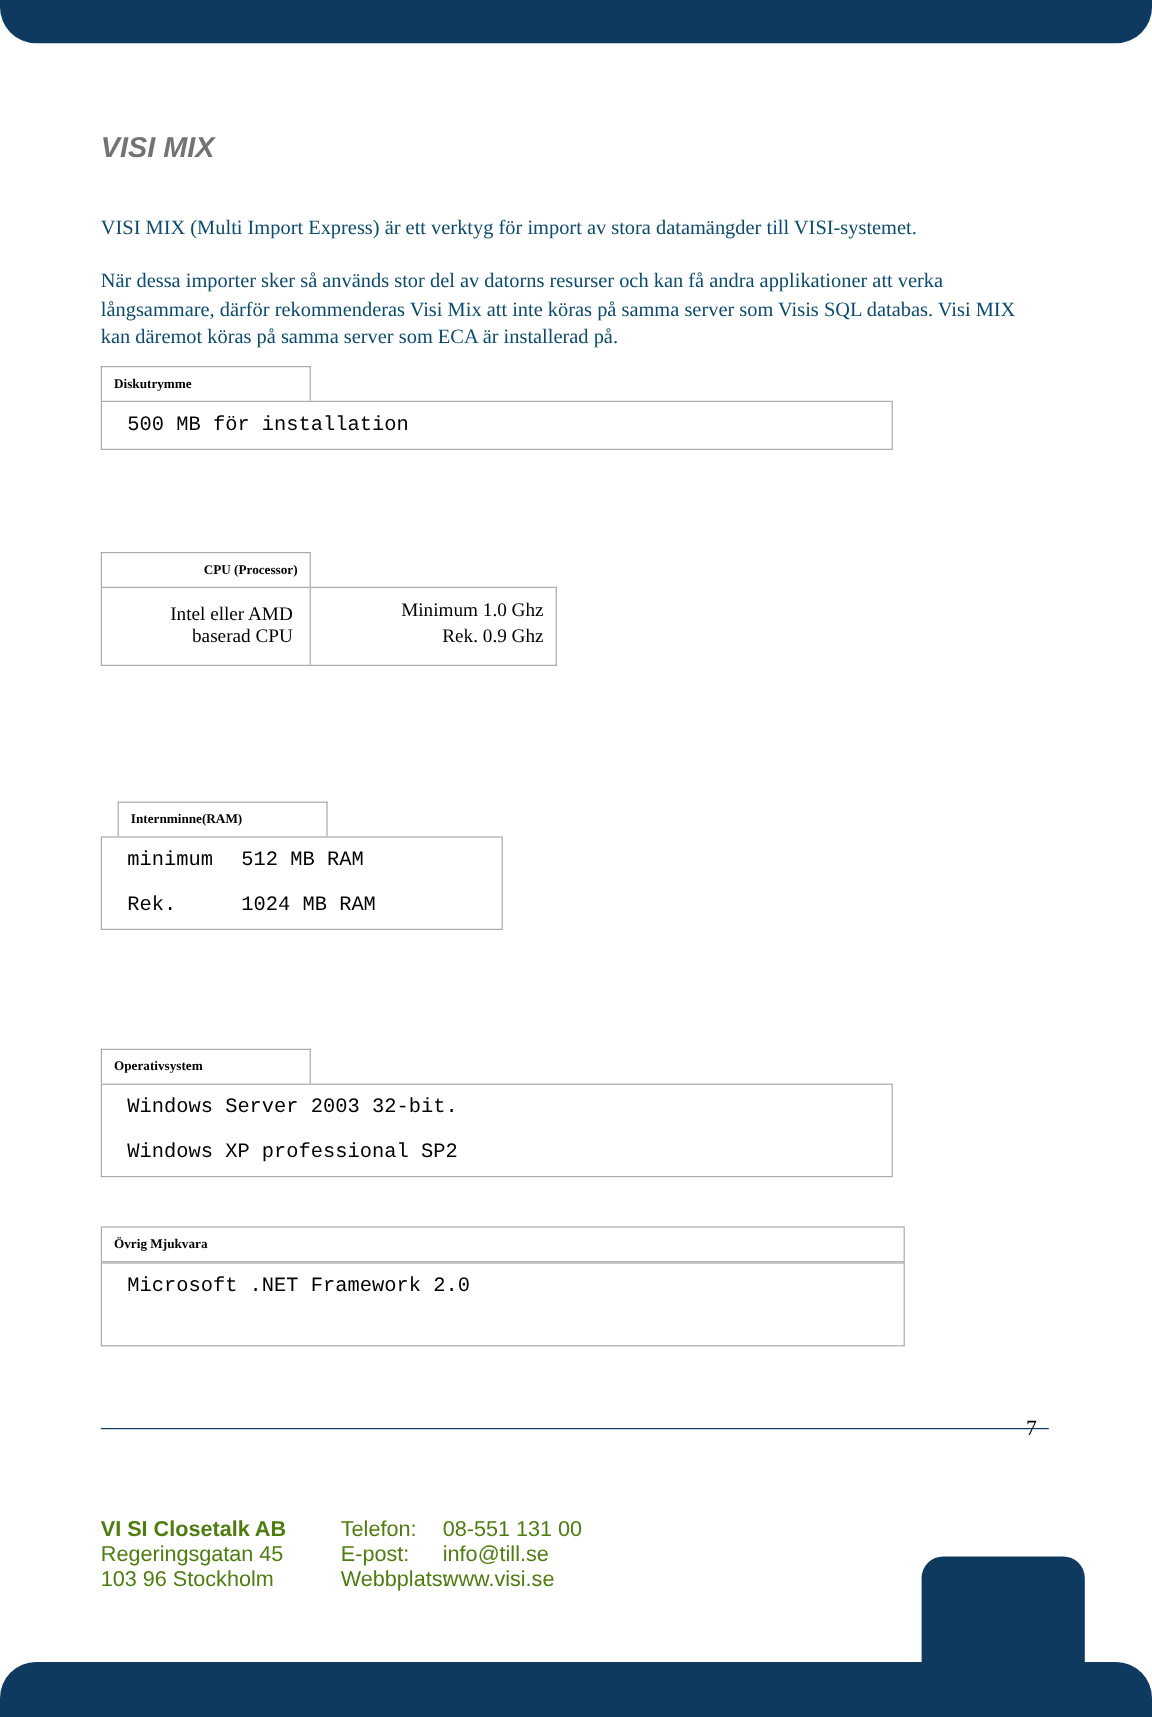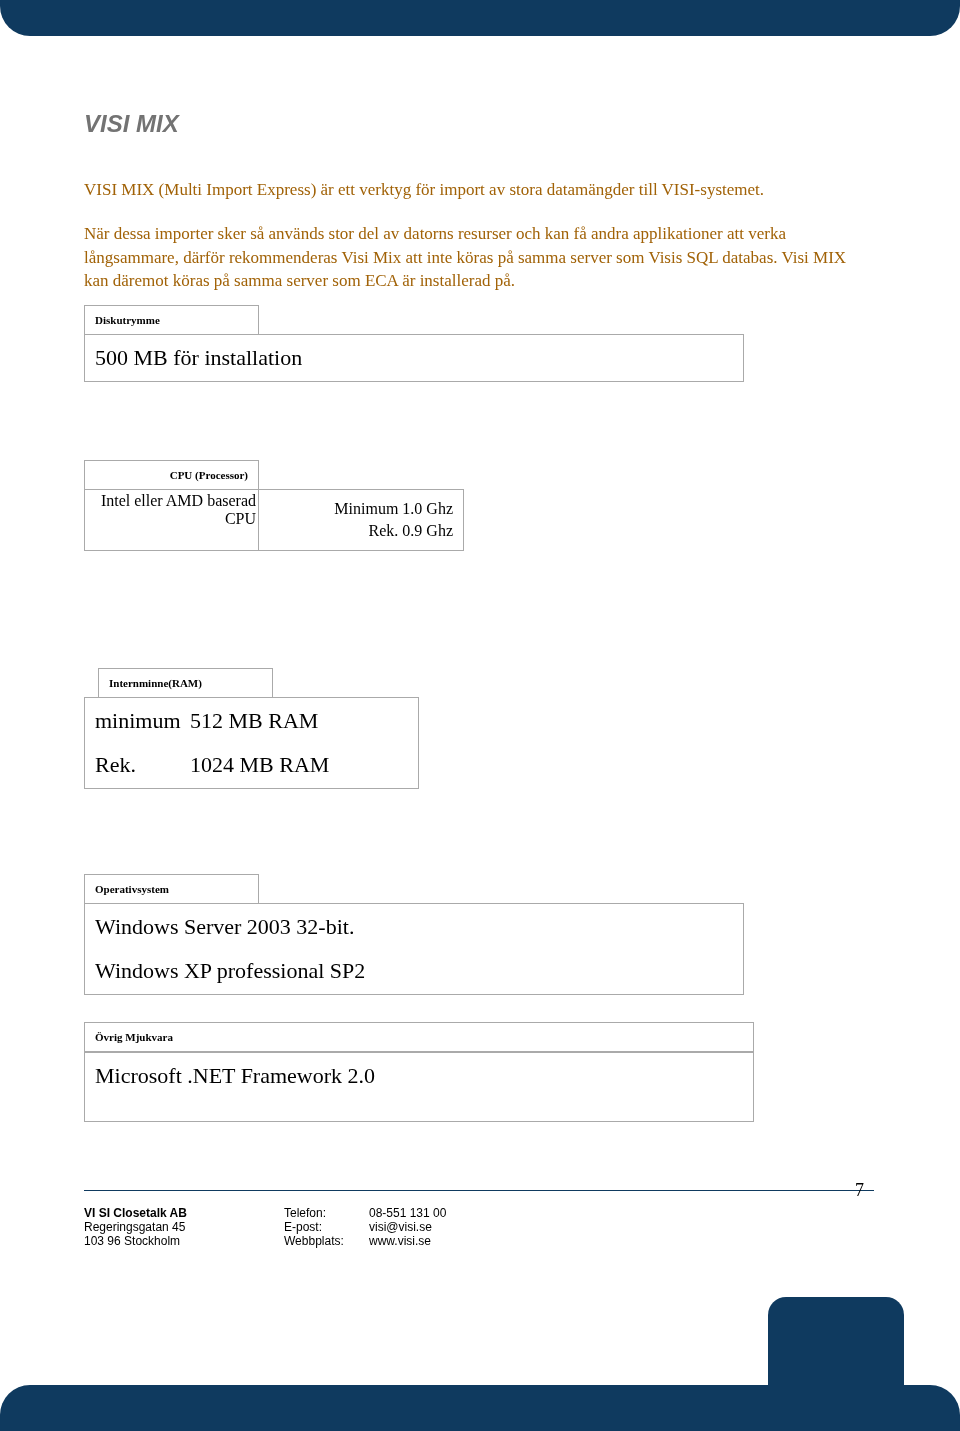--- a/index.html
+++ b/index.html
@@ -11,43 +11,43 @@
     position: absolute; left: 0; top: 0; width: 960px; height: 36px;
     background: #0f3a5f;
     border-bottom-left-radius: 30px;
     border-bottom-right-radius: 30px;
   }
 
   .content { position: absolute; left: 84px; top: 110px; width: 790px; }
 
   .title { font-family: Arial, Helvetica, sans-serif; font-weight: bold; font-style: italic; font-size: 24px; color: #737373; margin-bottom: 40px; }
 
-  .body-text { font-family: Georgia, serif; font-size: 17px; line-height: 1.4; color: #a16207; margin-bottom: 20px; }
+  .body-text { font-family: Georgia, serif; font-size: 17px; line-height: 1.4; color: #0c4a6e; margin-bottom: 20px; }
 
   
   .box-header {
     border: 1px solid #aaa; border-bottom: none;
     padding: 8px 10px;
     font-weight: bold; font-family: Georgia, serif; font-size: 11px;
     width: 175px;
   }
   .box-body {
     border: 1px solid #aaa;
-    padding: 10px 10px;
-    font-family: Liberation Serif, serif; font-size: 22px;
+    padding: 10px 21px;
+    font-family: Liberation Mono, monospace; font-size: 17px;
   }
 
   .disk-block { position: absolute; left: 84px; top: 305px; width: 660px; }
   .disk-block .box-header { width: 175px; }
   .disk-block .box-body { width: 660px; }
 
   .cpu-block { position: absolute; left: 84px; top: 460px; width: 390px; text-align: right; }
   .cpu-block .box-header { width: 175px; }
   .cpu-block .row { display: flex; }
-  .cpu-block .cell-left { border: 1px solid #aaa; padding: 2px; width: 175px; }
+  .cpu-block .cell-left { border: 1px solid #aaa; padding: 14px; width: 175px; }
   .cpu-block .cell-right { border: 1px solid #aaa; border-left: none; padding: 10px; width: 205px; }
   .cpu-block .cell-right .spec-line { margin-bottom: 4px; }
   .cpu-block .cell-right .spec-line:last-child { margin-bottom: 0; }
 
   .ram-block { position: absolute; left: 84px; top: 668px; width: 335px; }
   .ram-block .box-header { width: 175px; margin-left: 14px; }
   .ram-block .box-body { width: 335px; }
   .ram-block .ram-row { display: flex; margin-bottom: 18px; }
   .ram-block .ram-row:last-child { margin-bottom: 0; }
   .ram-block .ram-label { width: 95px; }
@@ -60,22 +60,22 @@
   .os-block .os-line:last-child { margin-bottom: 0; }
 
   .sw-block { position: absolute; left: 84px; top: 1022px; width: 670px; }
   .sw-block .box-header { width: 670px; border-bottom: 1px solid #aaa; }
   .sw-block .box-body { width: 670px; height: 70px; }
 
   
   .footer-line { position: absolute; left: 84px; top: 1190px; width: 790px; border-top: 1.5px solid #0f3a5f; }
   .page-no { position: absolute; right: 96px; top: 1180px; font-family: Georgia, serif; font-size: 18px; }
   .footer-text {
-    position: absolute; left: 84px; top: 1206px; width: 600px;
-    font-family: Arial, Helvetica, sans-serif; font-size: 12px; color: #000000;
+    position: absolute; left: 84px; top: 1264px; width: 600px;
+    font-family: Arial, Helvetica, sans-serif; font-size: 18px; color: #4d7c0f;
   }
   .footer-row { display: flex; }
   .footer-col1 { width: 200px; }
   .footer-col2 { width: 85px; }
   .footer-col3 { }
   .footer-row.first .footer-col1 { font-weight: bold; }
 
   
   .logo-wrap { position: absolute; right: 66px; top: 1216px; width: 110px; }
   .logo-wrap svg { width: 110px; height: 78px; }
@@ -163,21 +163,21 @@
 
   <div class="footer-text">
     <div class="footer-row first">
       <div class="footer-col1">VI SI Closetalk AB</div>
       <div class="footer-col2">Telefon:</div>
       <div class="footer-col3">08-551 131 00</div>
     </div>
     <div class="footer-row">
       <div class="footer-col1">Regeringsgatan 45</div>
       <div class="footer-col2">E-post:</div>
-      <div class="footer-col3">visi@visi.se</div>
+      <div class="footer-col3">info@till.se</div>
     </div>
     <div class="footer-row">
       <div class="footer-col1">103 96 Stockholm</div>
       <div class="footer-col2">Webbplats:</div>
       <div class="footer-col3">www.visi.se</div>
     </div>
   </div>
 
   <div class="logo-tab"></div>
   <div class="logo-wrap">

